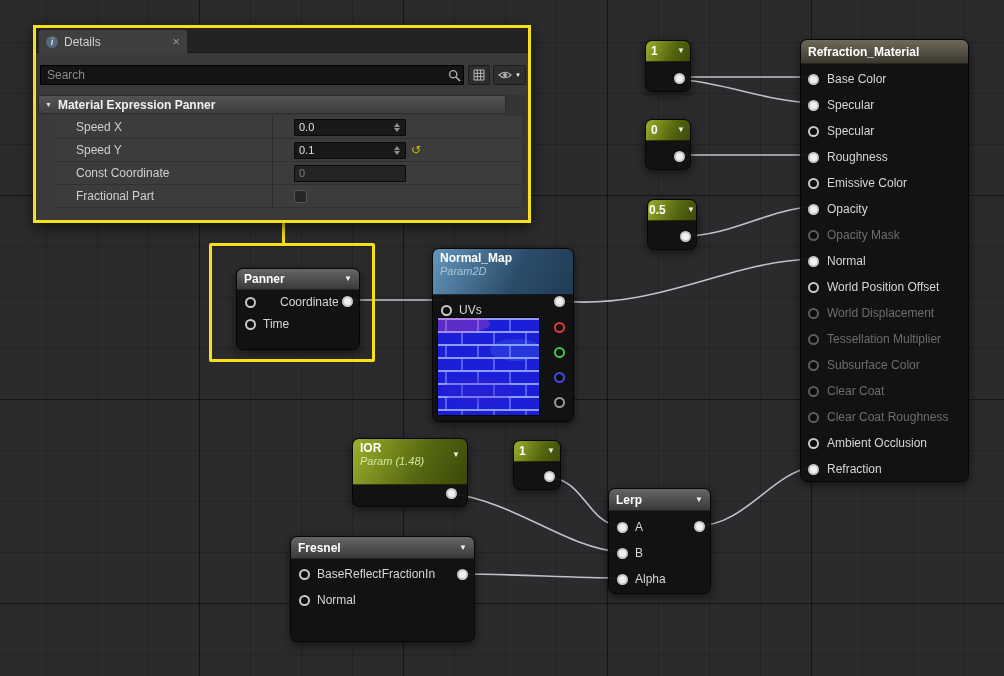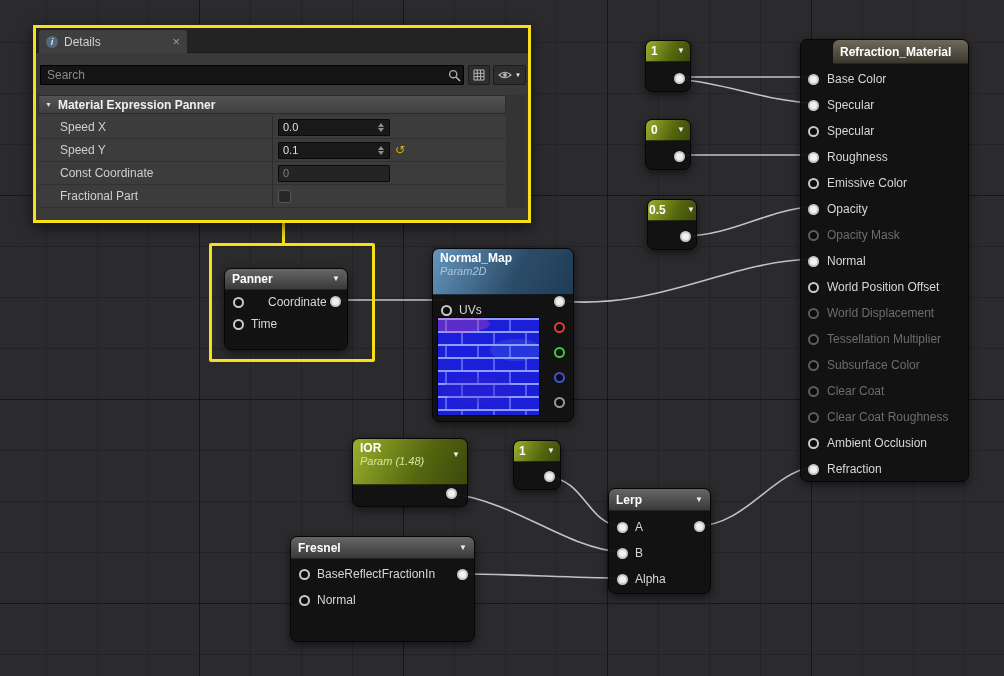--- a/index.html
+++ b/index.html
@@ -73,21 +73,21 @@
           border:1px solid #000;color:#bdbdbd;font-size:12px;padding:0 20px 0 6px;
           font-family:inherit;outline:none;border-radius:1px;}
   .search::placeholder{color:#8a8a8a;}
   .mag{position:absolute;left:412px;top:41px;}
   .tool-btn{position:absolute;top:37px;height:20px;background:#2e2e2e;border:1px solid #1c1c1c;
             display:flex;align-items:center;justify-content:center;gap:3px;border-radius:2px;}
   .sect{position:absolute;left:2px;top:67px;width:468px;height:19px;
         background:linear-gradient(180deg,#535353,#3f3f3f);display:flex;align-items:center;
         gap:6px;padding:0 6px;font-weight:bold;color:#f0f0f0;border:1px solid #2c2c2c;}
   .sect .arr{font-size:7px;color:#ddd;}
-  .prow{position:absolute;left:2px;width:468px;height:23px;background:#3c3c3c;
+  .prow{position:absolute;left:18px;width:468px;height:23px;background:#3c3c3c;
         border-bottom:1px solid #313131;display:flex;align-items:center;}
   .prow .lbl{margin-left:22px;color:#cfcfcf;}
   .col-sep{position:absolute;left:236px;top:88px;width:1px;height:92px;background:#2c2c2c;z-index:1;}
   .field{position:absolute;left:240px;width:112px;height:17px;background:#191919;
          border:1px solid #0a0a0a;color:#e0e0e0;font-size:11px;display:flex;
          align-items:center;padding:0 4px;border-radius:1px;}
   .field.dimmed{color:#7f7f7f;background:#242424;}
   .spin{width:8px;margin-left:auto;display:flex;flex-direction:column;gap:1px;align-items:center;}
   .spin::before{content:"";border-left:3px solid transparent;border-right:3px solid transparent;
                 border-bottom:4px solid #8f8f8f;}
@@ -109,21 +109,21 @@
     <path d="M678 155 C 726 155, 764 155, 812 155"></path>
     <path d="M684 236 C 732 236, 768 209, 812 207"></path>
     <path d="M338 300 C 374 300, 408 300, 444 300"></path>
     <path d="M559 301 C 660 310, 724 262, 812 259"></path>
     <path d="M548 477 C 584 479, 588 524, 620 526"></path>
     <path d="M450 493 C 518 503, 566 548, 620 552"></path>
     <path d="M461 574 C 518 574, 568 578, 620 578"></path>
     <path d="M697 526 C 744 526, 772 473, 812 467"></path>
   </svg>
 
-  <div class="node" style="left:224px;top:268px;width:122px;height:80px;">
+  <div class="node" style="left:236px;top:268px;width:122px;height:80px;">
     <div class="nhead g-gray">
       <span>Panner</span>
       <span class="dd">▼</span>
     </div>
     <div class="nrow" style="margin-top:1px;gap:24px;">
       <span class="pin"></span>
       <span>Coordinate</span>
     </div>
     <div class="nrow">
       <span class="pin"></span>
@@ -236,21 +236,21 @@
       <span>BaseReflectFractionIn</span>
     </div>
     <div class="nrow" style="margin-top:4px;">
       <span class="pin"></span>
       <span>Normal</span>
     </div>
     <span class="pin filled out" style="right:6px;top:32px;"></span>
   </div>
 
   <div class="node" style="left:800px;top:39px;width:167px;height:441px;">
-    <div class="nhead g-mat" style="height:23px;margin-left:32px;">
+    <div class="nhead g-mat" style="height:23px;">
       <span>Refraction_Material</span>
     </div>
     <div class="mrows">
       <div class="mrow">
           <span class="pin filled"></span>
           <span>Base Color</span>
         </div>
       <div class="mrow">
           <span class="pin filled"></span>
           <span>Specular</span>

